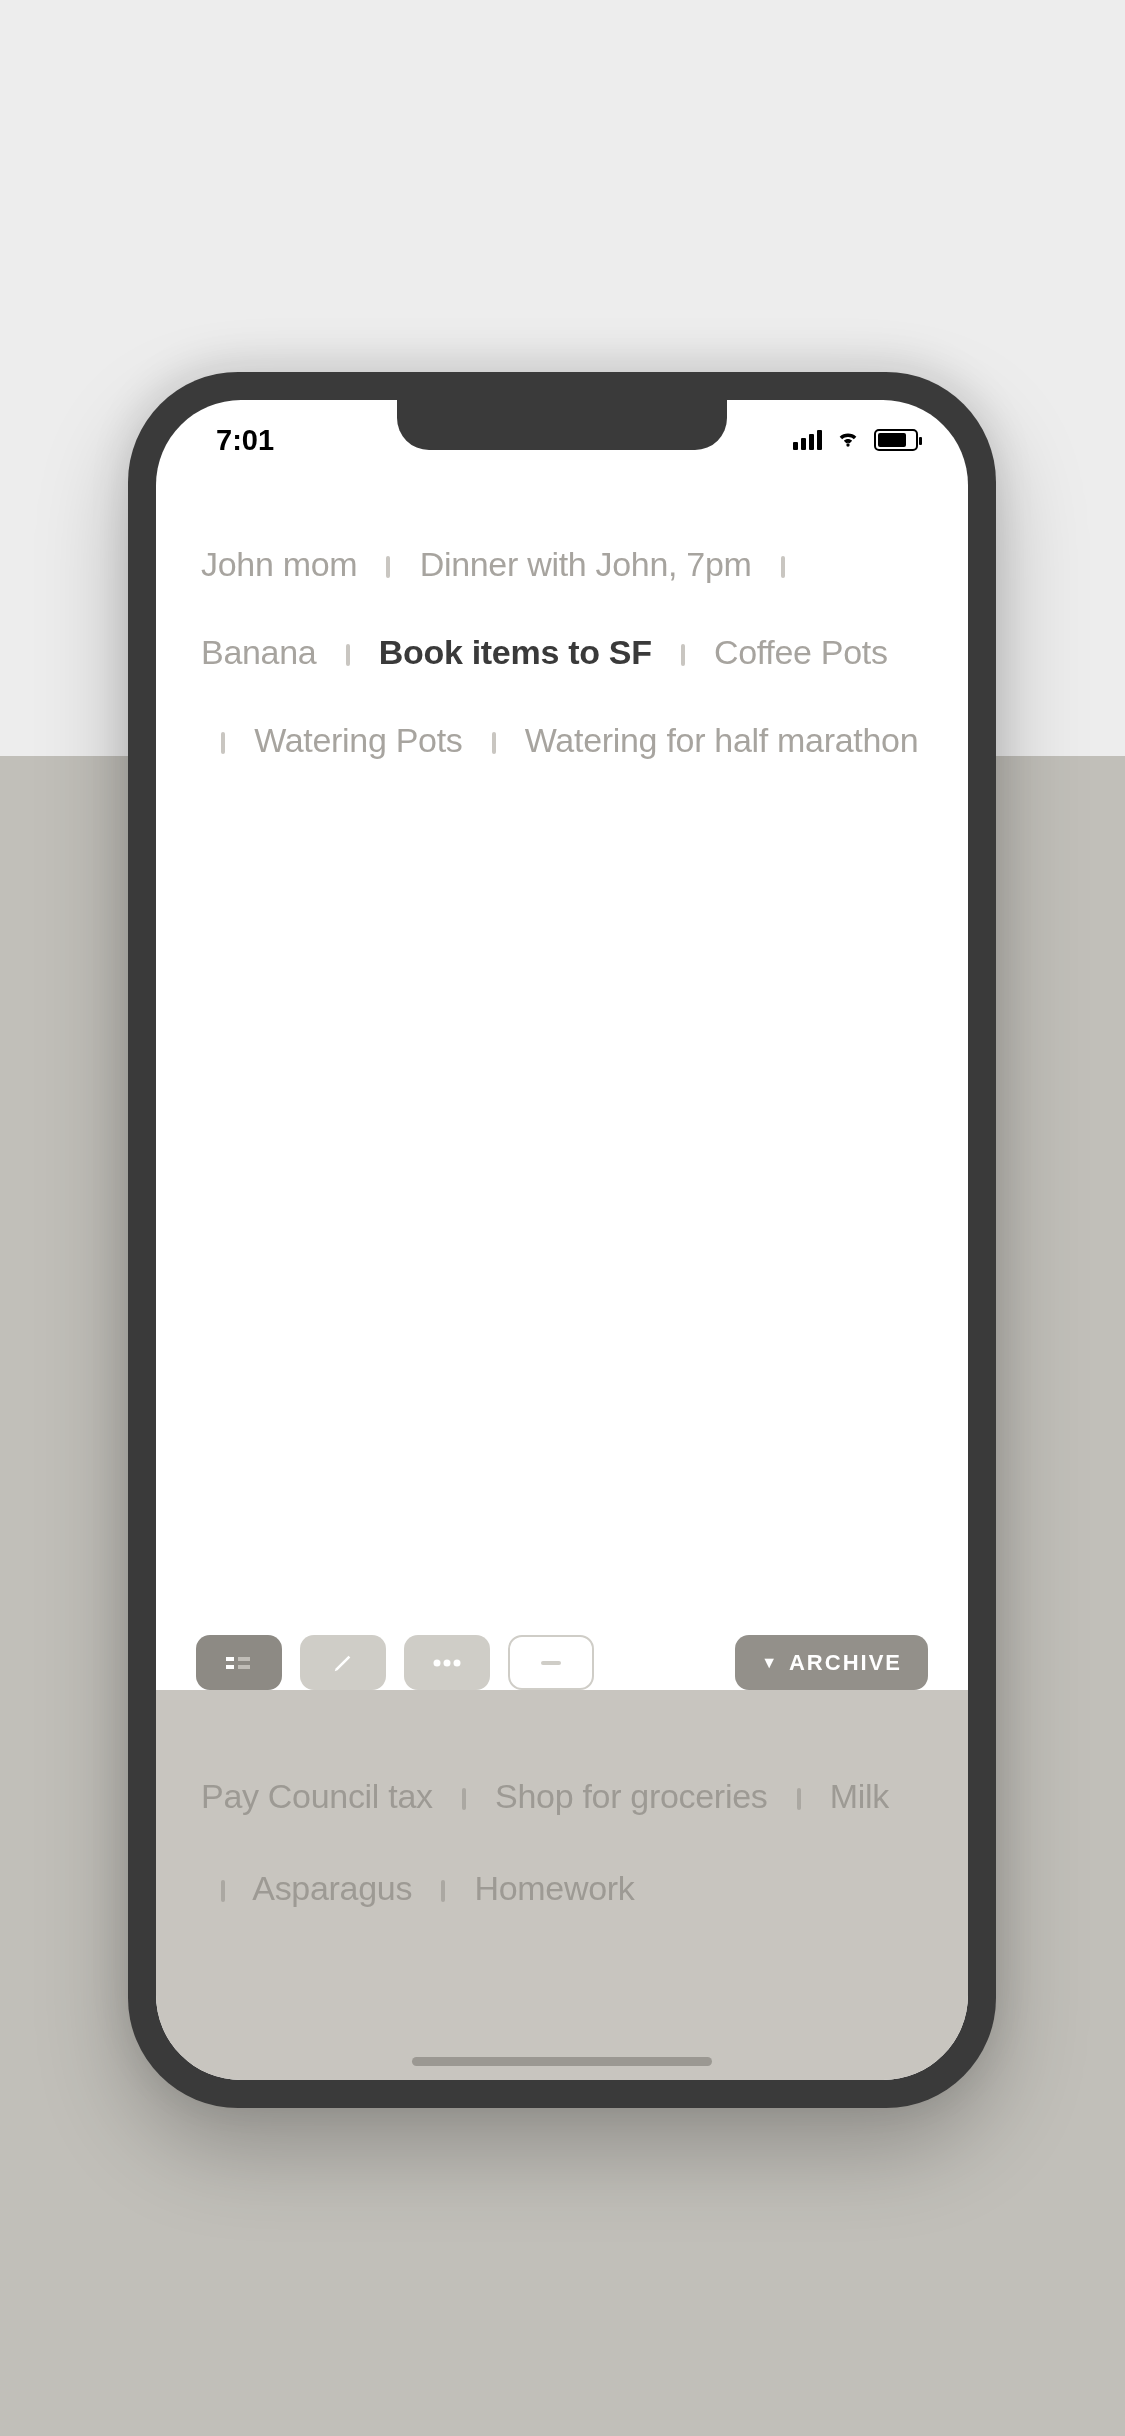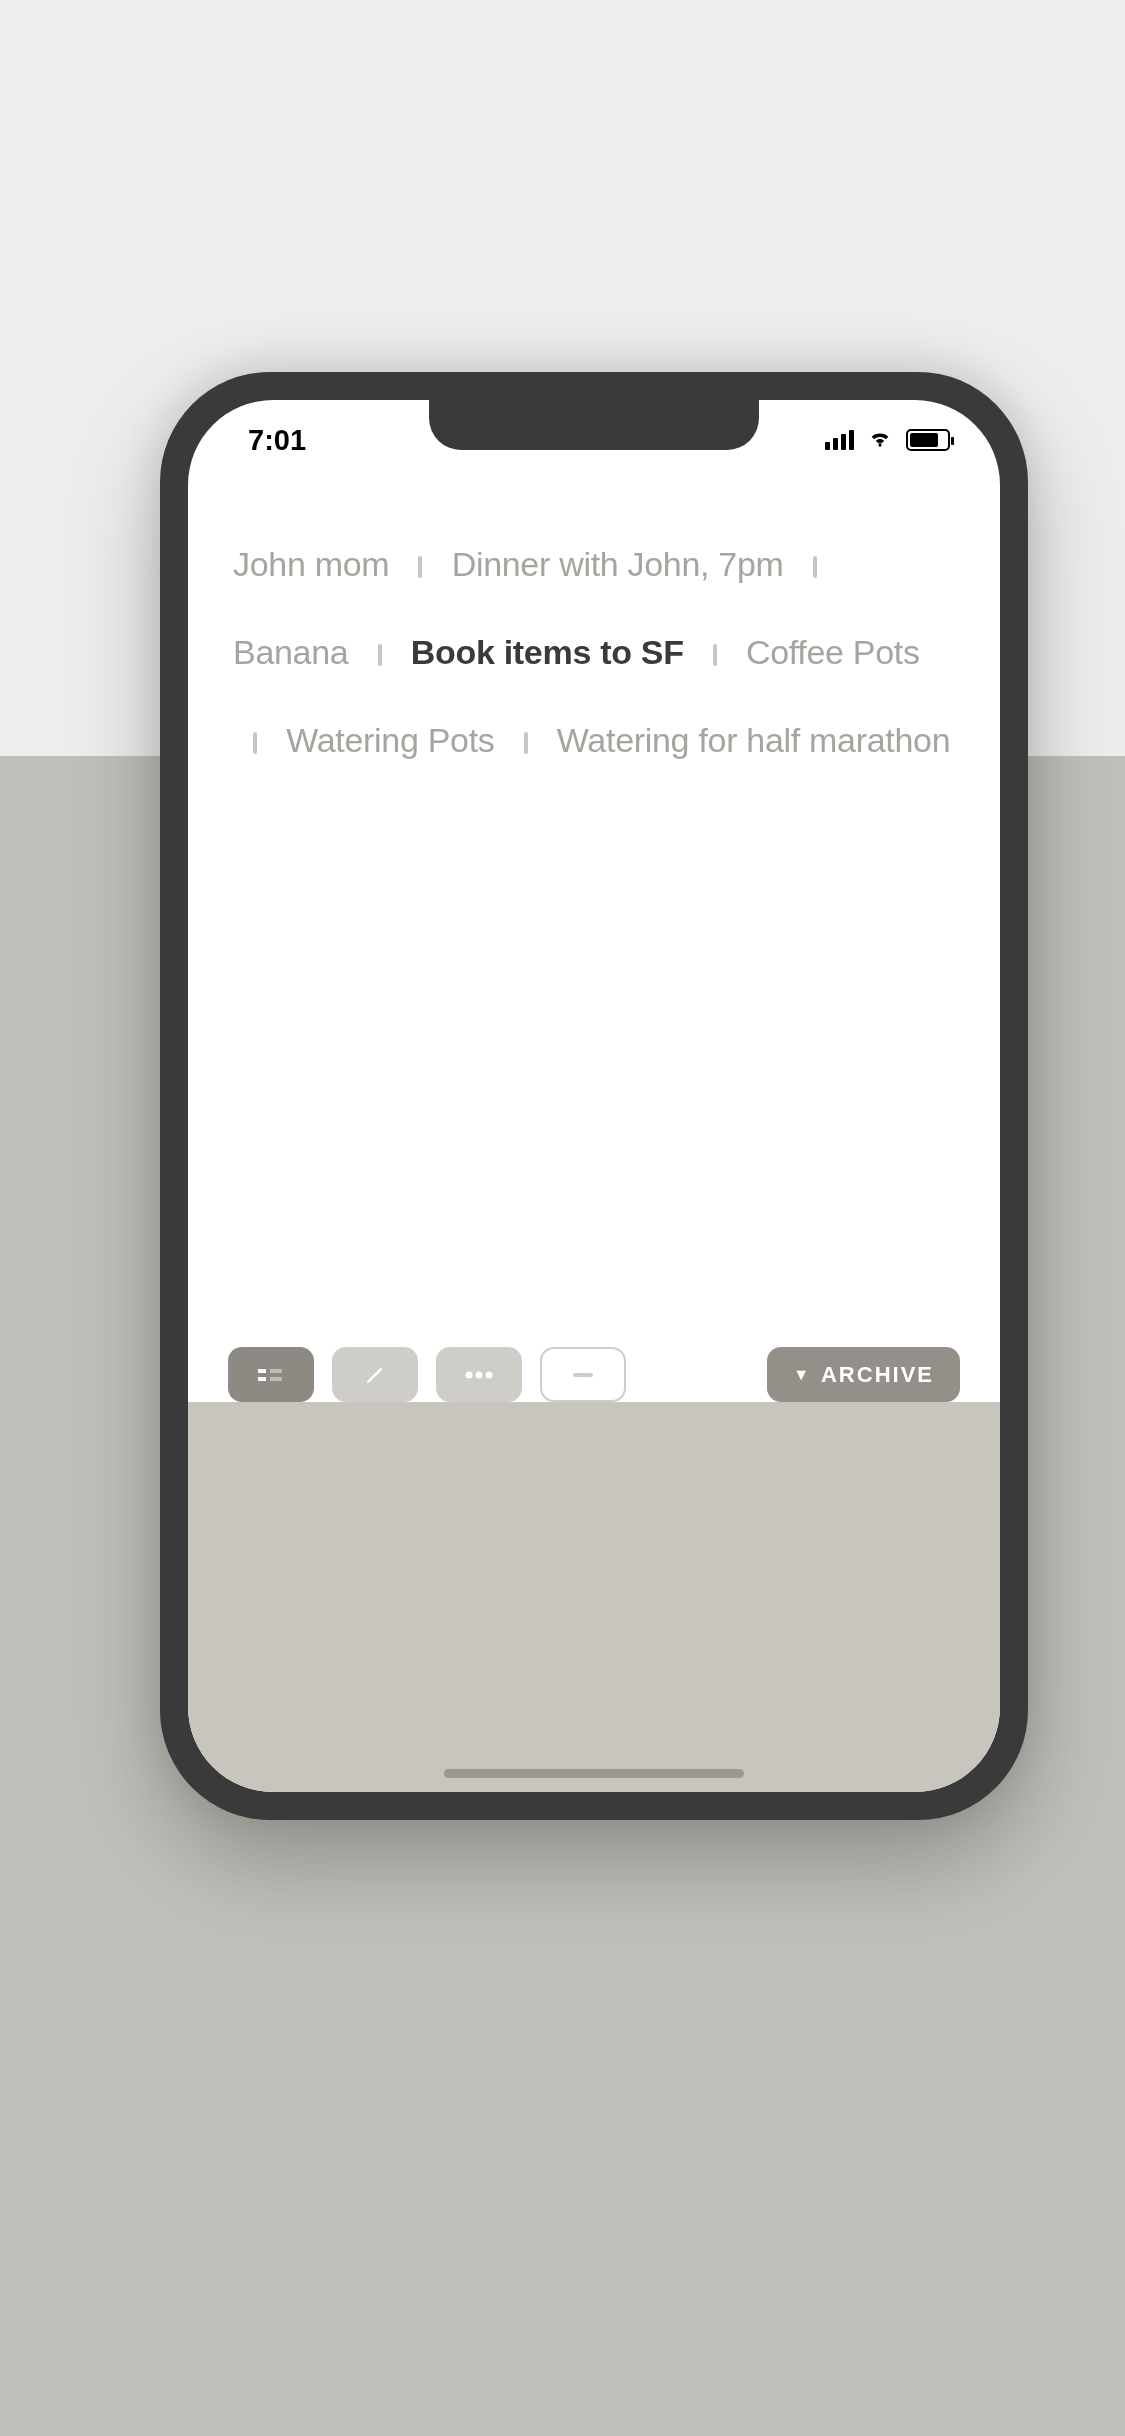--- a/index.html
+++ b/index.html
@@ -11,26 +11,25 @@
     overflow: hidden;
   }
   .bg-split {
     position: absolute; left:0; right:0;
     top: 756px; bottom:0;
     background: #c1bfb9;
   }
   .phone {
     position: absolute;
     left: 128px; top: 372px;
-    width: 868px; height: 1448px;
+    width: 868px; height: 1736px;
     border-radius: 110px;
     background: #3a3a3a;
     box-shadow: 0 40px 90px rgba(0,0,0,0.25), 0 -10px 40px rgba(0,0,0,0.1);
     padding: 28px;
-    margin-left: 32px;
   }
   .screen {
     width: 100%; height: 100%;
     background: #ffffff;
     border-radius: 85px;
     position: relative;
     overflow: hidden;
   }
   .notch {
     position: absolute;
@@ -220,17 +219,28 @@
           <rect x="0" y="1" width="20" height="4" rx="2" fill="#cfcdc7"></rect>
         </svg>
       </div>
       <div class="archive-btn">
         <span style="font-size:16px;">▼</span>
         <span>ARCHIVE</span>
       </div>
     </div>
 
     <div class="bottom-area">
+      <div class="bottom-flow">
+        <span>Pay Council tax</span>
+        <span class="sep"></span>
+        <span>Shop for groceries</span>
+        <span class="sep"></span>
+        <span>Milk</span>
+        <span class="sep"></span>
+        <span>Asparagus</span>
+        <span class="sep"></span>
+        <span>Homework</span>
+      </div>
       <div class="home-indicator"></div>
     </div>
 
   </div>
 </div>
 
 </body></html>

